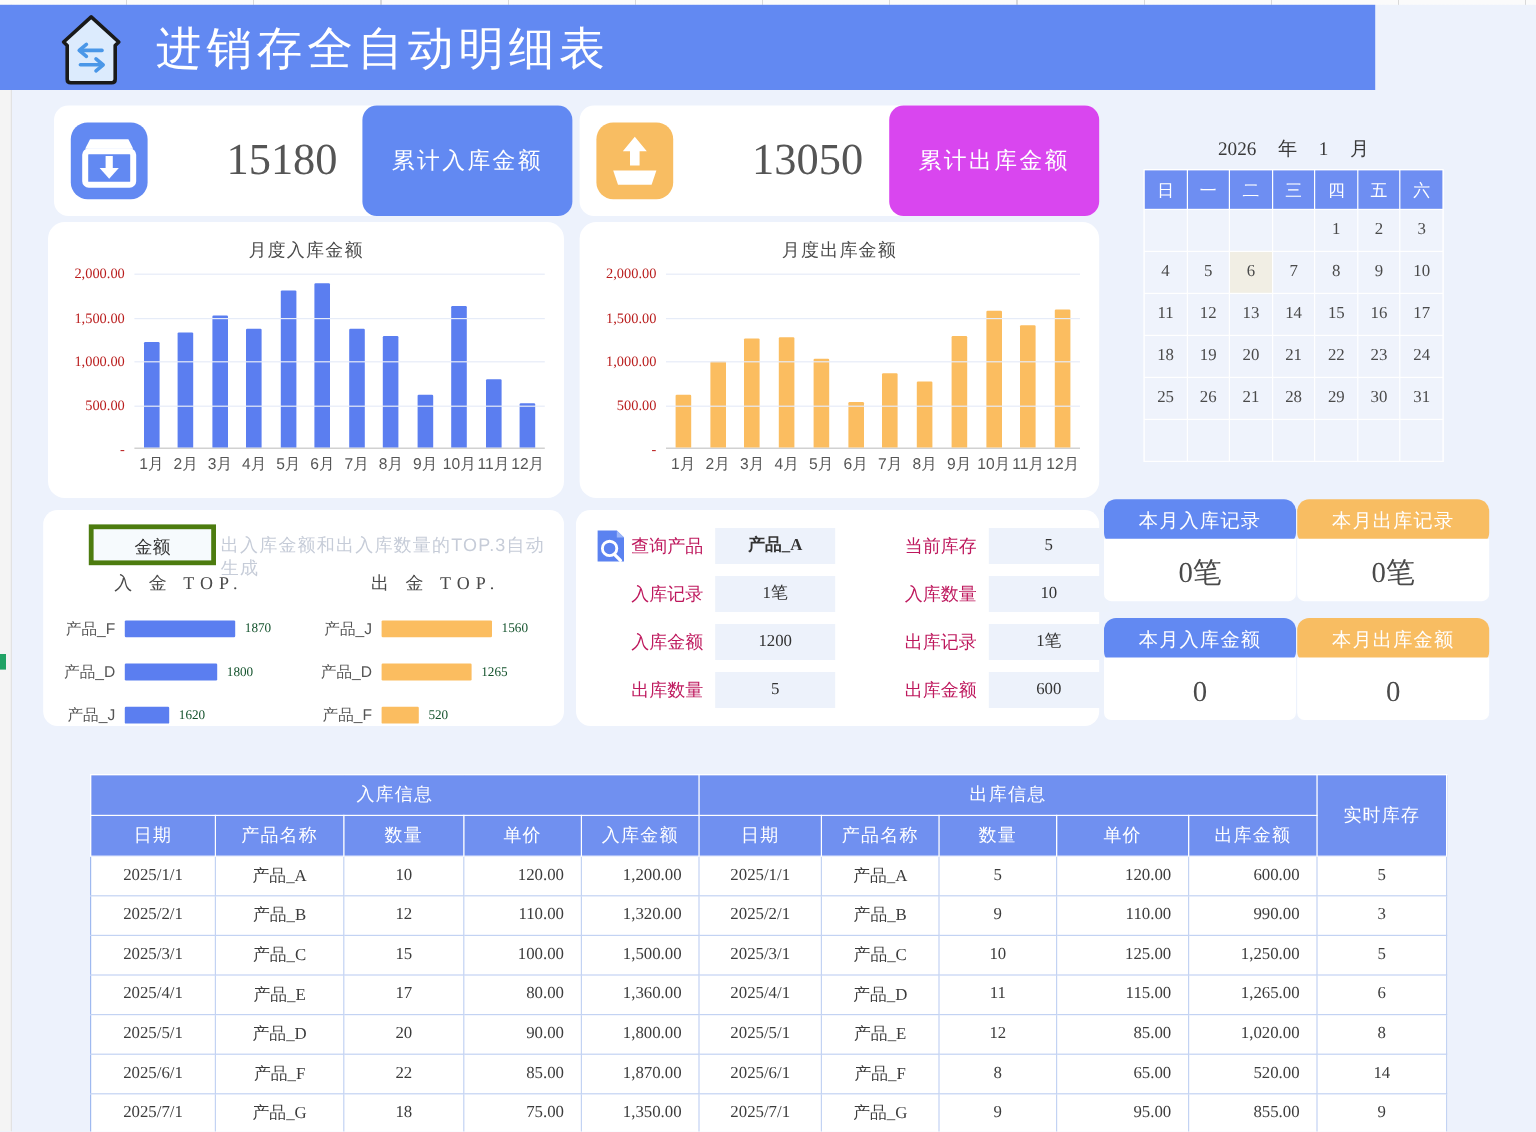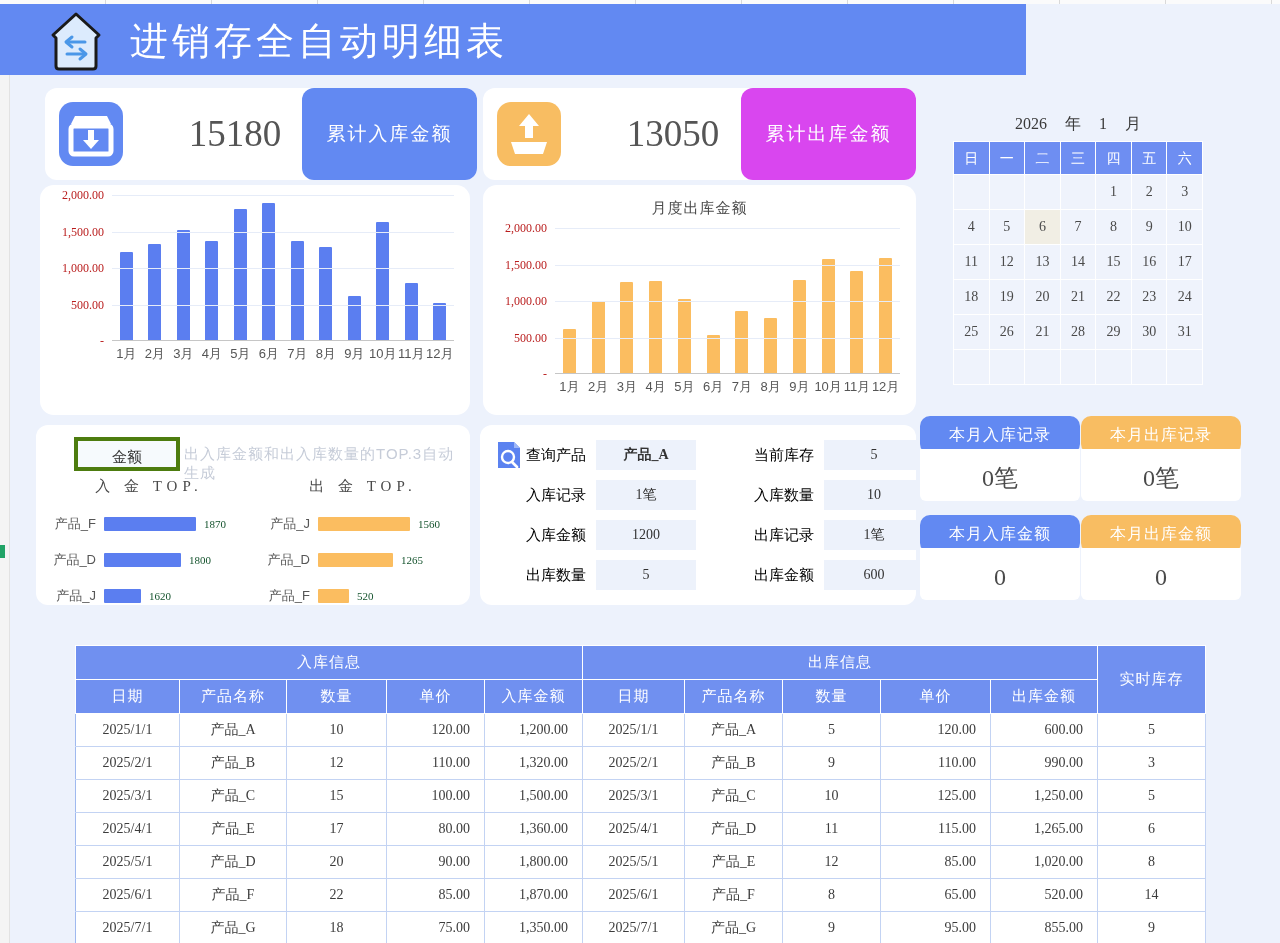--- a/index.html
+++ b/index.html
@@ -9,21 +9,21 @@
   .stage { position:absolute; inset:0; width:1280px; height:943px; background:#edf2fc; }
 
   
   .top-strip { position:absolute; left:0; top:0; width:1280px; height:4px;
     background:repeating-linear-gradient(90deg,#fbfbfb 0 105px,#d9d9d9 105px 106px); }
   .left-strip { position:absolute; left:0; top:4px; width:10px; height:939px;
     background:#f4f4f4; border-right:1px solid #e2e2e2; }
   .green-marker { position:absolute; left:0; top:545px; width:5px; height:13px; background:#21a366; }
 
   
-  .header { position:absolute; left:0; top:4px; width:1026px; height:71px; background:#6289f2; }
+  .header { position:absolute; left:0; top:4px; width:1146px; height:71px; background:#6289f2; }
   .home-icon { position:absolute; left:50px; top:7px; width:52px; height:60px; cursor:pointer; }
   .page-title { position:absolute; left:130px; top:0; height:71px; line-height:74px;
     color:#ffffff; font-family:"Liberation Serif", serif; font-size:38px; letter-spacing:4px; }
 
   
   .card { position:absolute; background:#fff; border-radius:12px; }
   .kpi { height:92px; }
   .kpi-icon { position:absolute; left:14px; top:14px; width:64px; height:64px; border-radius:14px; }
   .kpi-icon.blue { background:#6289f2; } .kpi-icon.orange { background:#f8bd62; }
   .kpi-value { position:absolute; left:90px; top:0; width:200px; height:92px; line-height:92px;
@@ -68,21 +68,21 @@
   .top3-title { text-align:center; font-size:15px; color:#4a4a4a; letter-spacing:5px;
     font-family:"Liberation Serif", serif; margin-bottom:10px; }
   .top3-row { display:flex; align-items:center; height:36px; }
   .top3-name { width:52px; text-align:right; font-size:13px; color:#555; flex:none; }
   .top3-bar { height:14px; margin-left:8px; border-radius:1px; flex:none; }
   .top3-val { margin-left:8px; font-size:11px; color:#14532d; font-family:"Liberation Serif", serif; }
 
   
   .query-grid { position:absolute; left:10px; top:10px; right:10px; }
   .query-row { display:flex; align-items:center; height:40px; }
-  .q-label { width:96px; font-size:15px; color:#000000; text-align:right; flex:none;
+  .q-label { width:96px; font-size:15px; color:#be185d; text-align:right; flex:none;
     display:flex; align-items:center; justify-content:flex-end; gap:4px; }
   .q-value { width:100px; height:30px; background:#edf2fb; margin-left:10px; text-align:center;
     line-height:30px; font-size:14px; color:#333; font-family:"Liberation Serif", serif; flex:none; cursor:pointer; }
   .q-value.bold { font-weight:bold; }
   .q-gap { width:22px; flex:none; }
 
   
   .mcard { position:absolute; width:160px; }
   .mcard-head { height:38px; border-radius:10px; color:#fff; font-size:16px; text-align:center;
     line-height:38px; letter-spacing:1px; cursor:pointer; }
@@ -196,20 +196,21 @@
       <div class="cal-day"></div>
       <div class="cal-day"></div>
       <div class="cal-day"></div>
       <div class="cal-day"></div>
       <div class="cal-day"></div>
       <div class="cal-day"></div>
       <div class="cal-day"></div>
     </div>
 
   <div class="chart-card" id="chart0" style="left:40px;top:185px;width:430px;">
+    <div class="chart-title">月度入库金额</div>
     <div class="plot-row">
       <div class="yaxis">
           <div class="yt" style="top: -7px;">2,000.00</div>
           <div class="yt" style="top: 29.5px;">1,500.00</div>
           <div class="yt" style="top: 66px;">1,000.00</div>
           <div class="yt" style="top: 102.5px;">500.00</div>
           <div class="yt" style="top: 139px;">-</div>
         </div>
       <div class="plot">
           <div class="bars">

